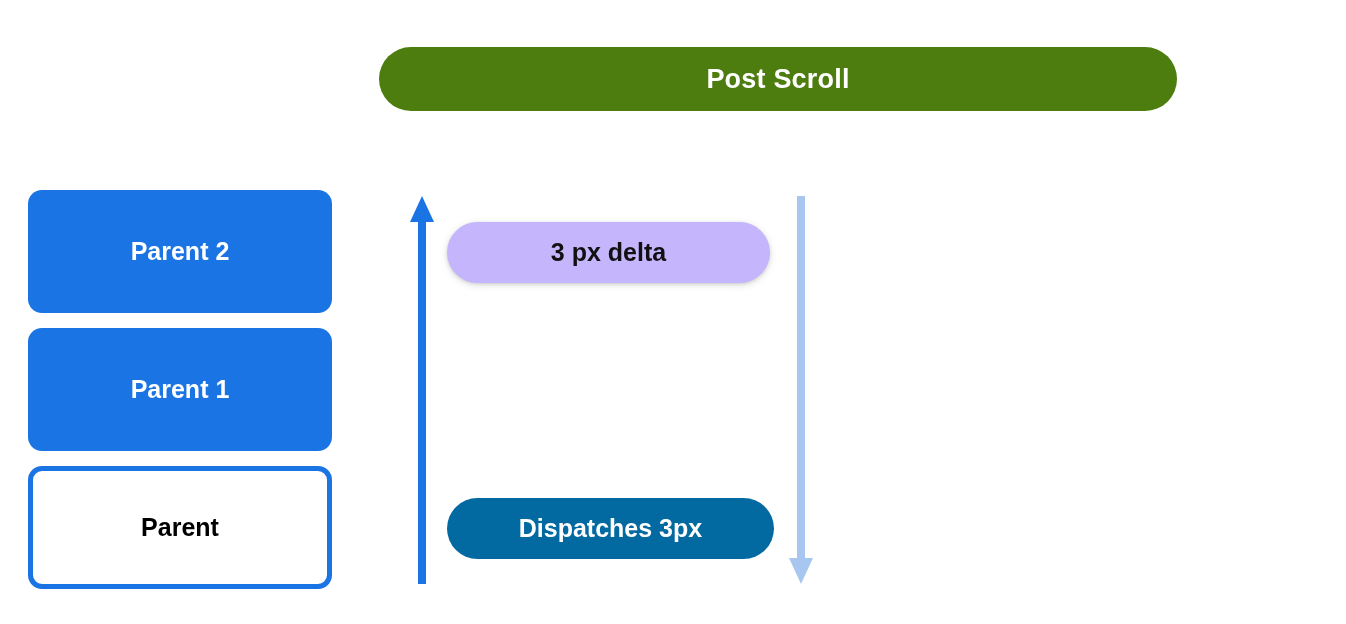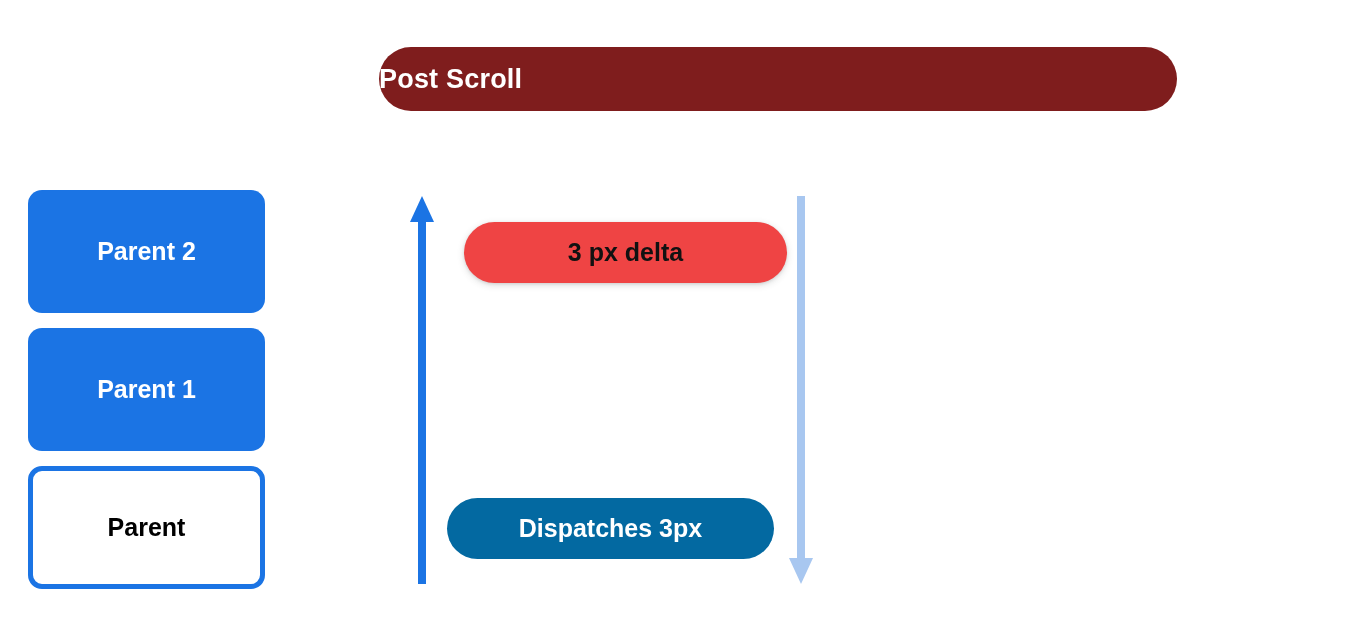--- a/index.html
+++ b/index.html
@@ -21,43 +21,43 @@
     overflow: hidden;
   }
 
   
   .header-bar {
     position: absolute;
     left: 379px;
     top: 47px;
     width: 798px;
     height: 64px;
-    background: #7f1d1d;
+    background: #4d7c0f;
     border-radius: 32px;
     display: flex;
     align-items: center;
-    justify-content: flex-start;
+    justify-content: center;
   }
   .header-bar .label {
     color: #ffffff;
     font-size: 27px;
     font-weight: bold;
     letter-spacing: 0.2px;
     line-height: 1;
   }
 
   
   .stack {
     position: absolute;
     left: 28px;
     top: 190px;
     width: 255px;
   }
   .node-box {
-    width: 237px;
+    width: 304px;
     height: 123px;
     box-sizing: border-box;
     display: flex;
     align-items: center;
     justify-content: center;
     border-radius: 14px;
     margin-bottom: 15px;
   }
   .node-box.filled {
     background: #1b74e4;
@@ -95,25 +95,25 @@
   
   .pill {
     position: absolute;
     box-sizing: border-box;
     display: flex;
     align-items: center;
     justify-content: center;
     border-radius: 999px;
   }
   .pill-delta {
-    left: 464px;
+    left: 447px;
     top: 222px;
     width: 323px;
     height: 61px;
-    background: #ef4444;
+    background: #c4b5fd;
     box-shadow: 0 2px 7px rgba(60, 64, 67, 0.18),
                 0 1px 3px rgba(60, 64, 67, 0.12);
   }
   .pill-delta .pill-label {
     color: #111111;
     font-size: 25px;
     font-weight: bold;
   }
   .pill-dispatch {
     left: 447px;

